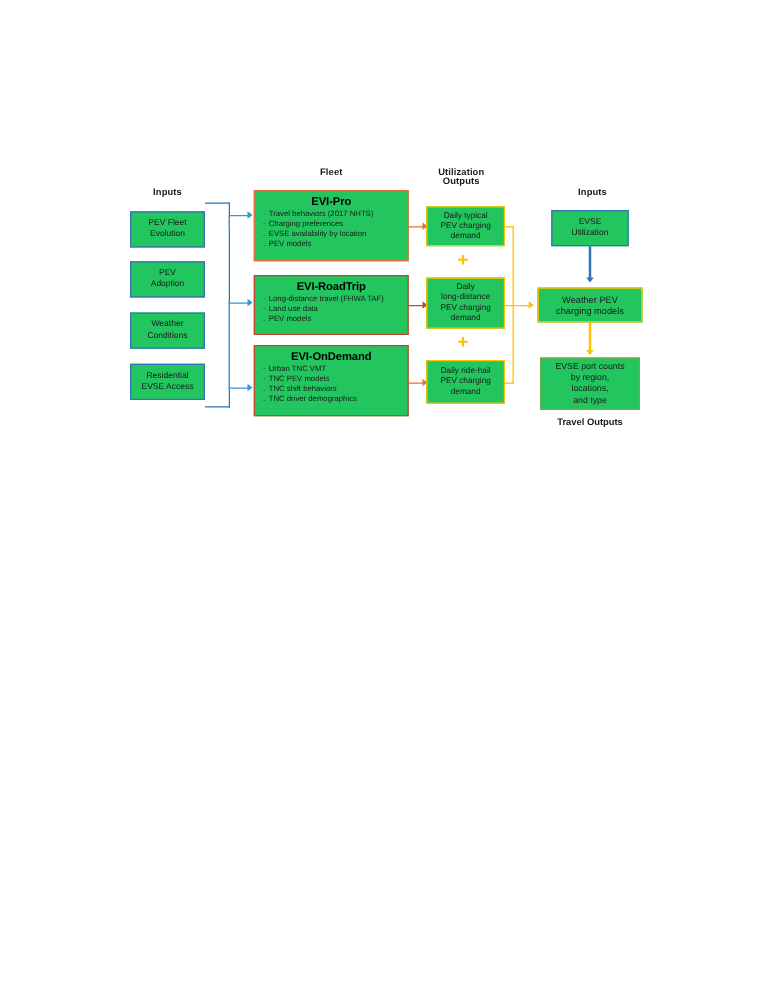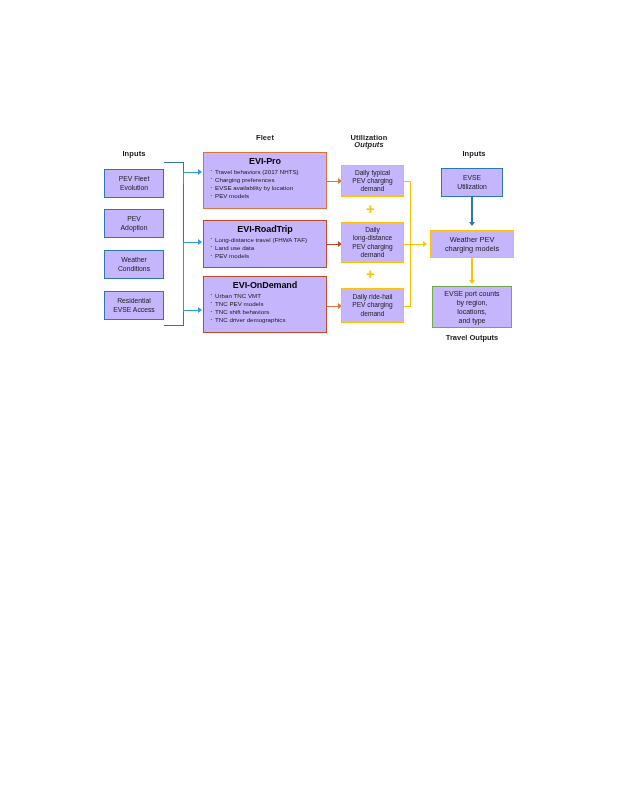--- a/index.html
+++ b/index.html
@@ -26,21 +26,21 @@
     font-size: 7.5px;
     font-weight: bold;
     text-align: center;
     color: #1a1a1a;
     line-height: 10px;
     letter-spacing: 0.1px;
   }
   
   .box {
     position: absolute;
-    background: #c4b5fd;
+    background: #22c55e;
     box-sizing: border-box;
     display: flex;
     flex-direction: column;
     justify-content: center;
   }
   .box-center {
     align-items: center;
     text-align: center;
   }
   
@@ -177,21 +177,21 @@
 </head>
 <body>
 
 <div class="page">
 
   <div class="col-header" style="left:100px; top:149px; width:68px;">Inputs</div>
 
   <div class="col-header" style="left:205px; top:133px; width:120px;">Fleet</div>
 
   <div class="col-header" style="left:333px; top:133px; width:72px;">Utilization</div>
-  <div class="col-header" style="left:333px; top:140px; width:72px;font-style:italic;">Outputs</div>
+  <div class="col-header" style="left:333px; top:140px; width:72px;">Outputs</div>
 
   <div class="col-header" style="left:440px; top:149px; width:68px;">Inputs</div>
 
   <div class="box box-center input-box" style="left:104px; top:169px; width:60px; height:29px;">
     <span>PEV Fleet</span>
     <span>Evolution</span>
   </div>
 
   <div class="box box-center input-box" style="left:104px; top:209px; width:60px; height:29px;">
     <span>PEV</span>

